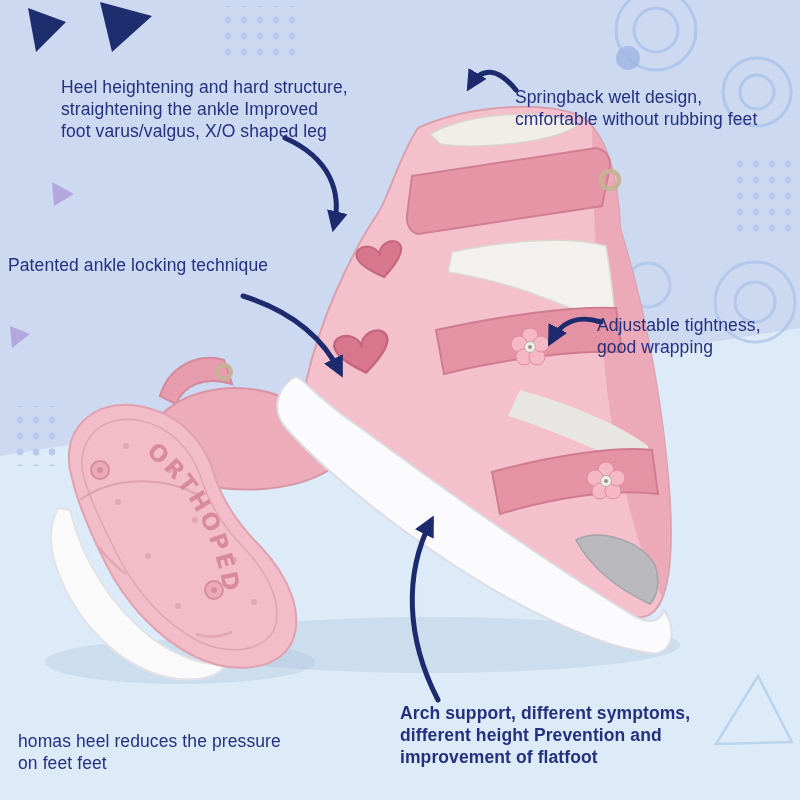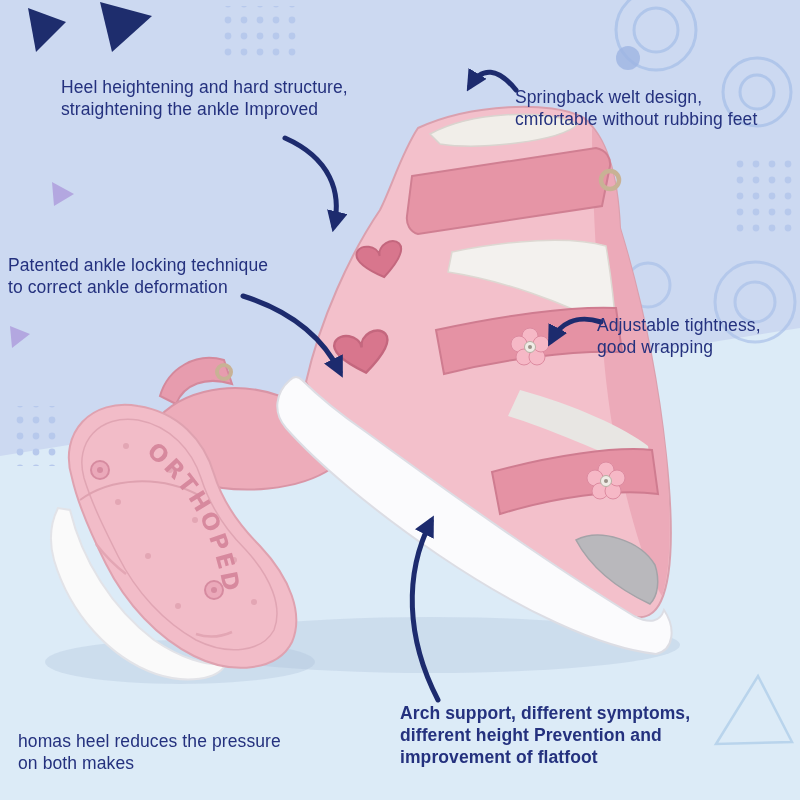--- a/index.html
+++ b/index.html
@@ -175,40 +175,40 @@
       <path d="M516,90 C498,68 482,66 470,86" marker-end="url(#arrowhead)"></path>
       <path d="M243,296 C300,314 326,344 340,372" marker-end="url(#arrowhead)"></path>
       <path d="M601,322 C576,314 560,324 551,341" marker-end="url(#arrowhead)"></path>
       <path d="M438,700 C406,638 404,574 431,521" marker-end="url(#arrowhead)"></path>
     </g>
   </svg>
 
   <div class="ann ann-tl">
     <span>Heel heightening and hard structure,</span>
     <span>straightening the ankle Improved</span>
+    <span>foot varus/valgus, X/O shaped leg</span>
   </div>
 
   <div class="ann ann-tr">
     <span>Springback welt design,</span>
     <span>cmfortable without rubbing feet</span>
   </div>
 
   <div class="ann ann-ml">
     <span>Patented ankle locking technique</span>
-    <span>to correct ankle deformation</span>
   </div>
 
   <div class="ann ann-mr">
     <span>Adjustable tightness,</span>
     <span>good wrapping</span>
   </div>
 
   <div class="ann ann-bl">
     <span>homas heel reduces the pressure</span>
-    <span>on both makes</span>
+    <span>on feet feet</span>
   </div>
 
   <div class="ann ann-br">
     <span>Arch support, different symptoms,</span>
     <span>different height Prevention and</span>
     <span>improvement of flatfoot</span>
   </div>
 
 </div>
 

